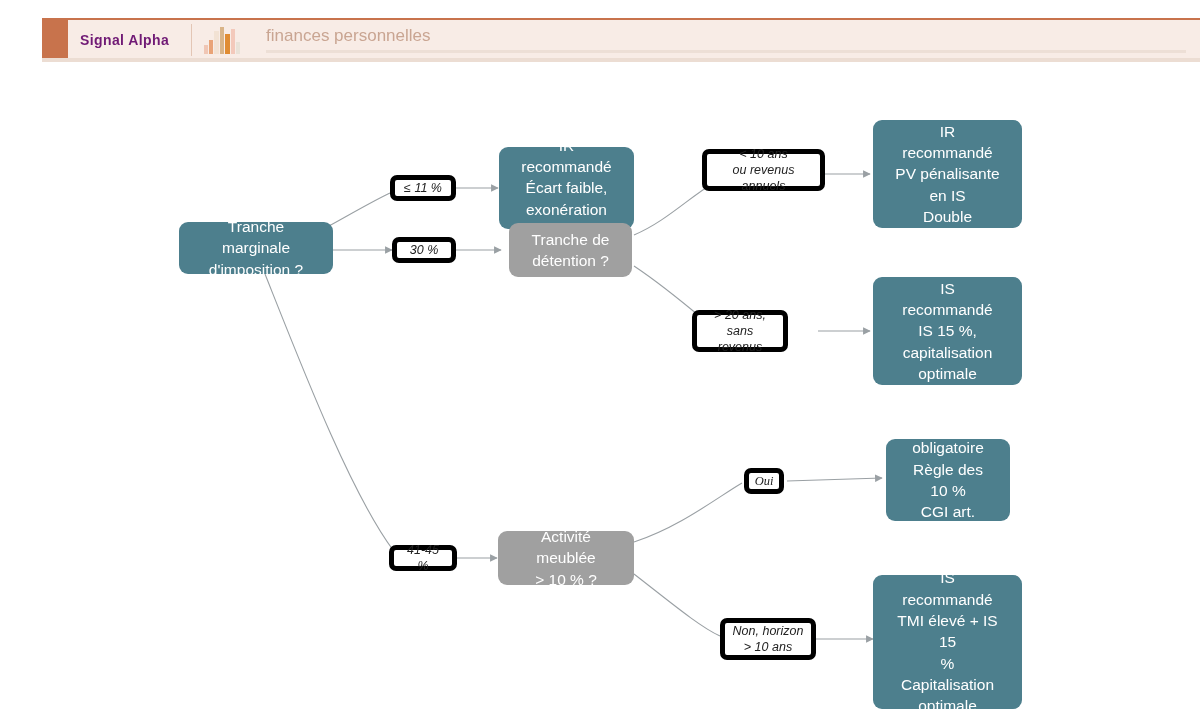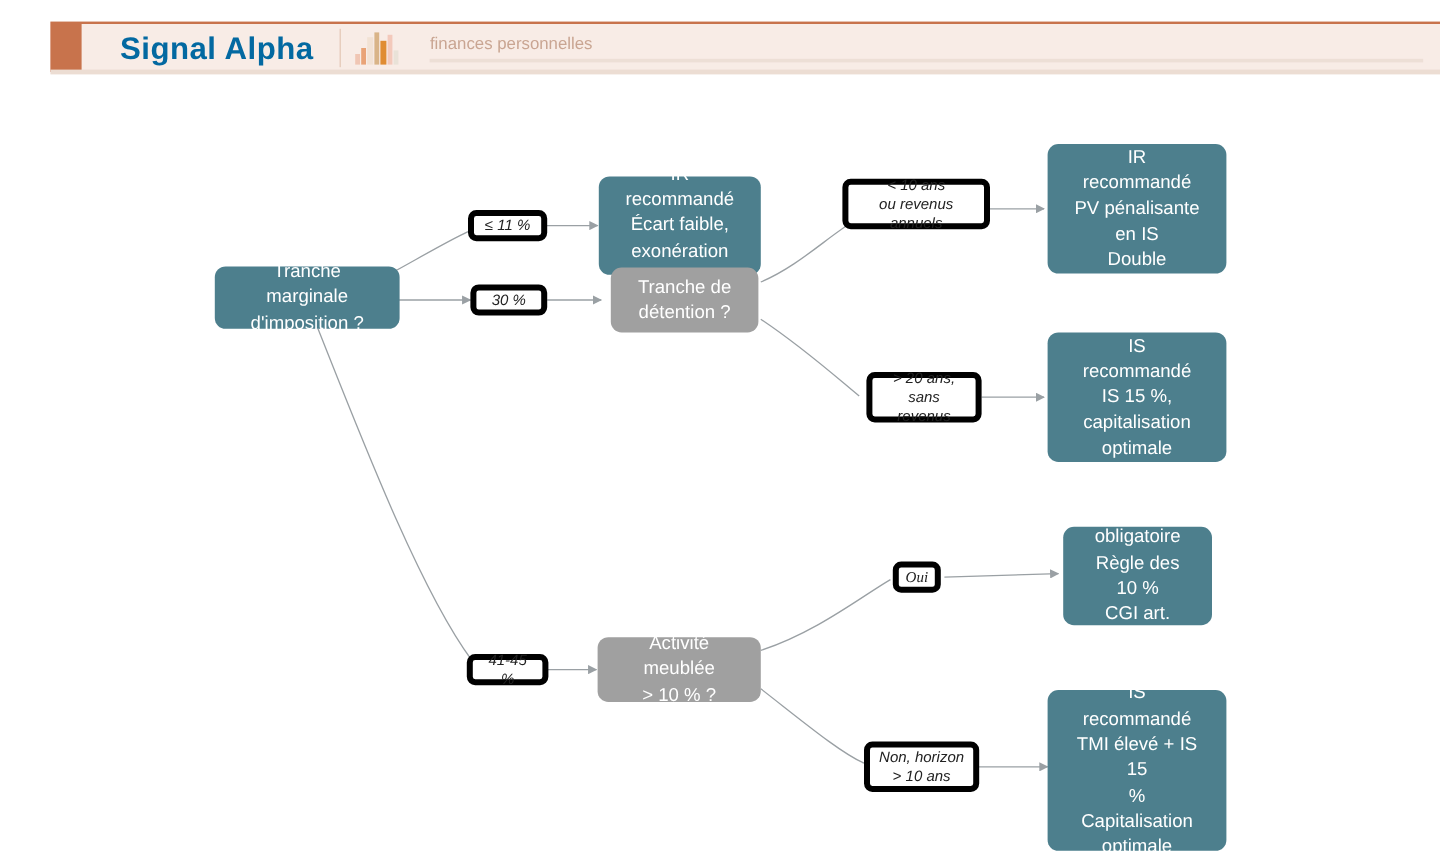--- a/index.html
+++ b/index.html
@@ -39,24 +39,24 @@
     background: #ecddd3;
   }
   .brand-block {
     width: 26px;
     background: #c8734c;
     flex: 0 0 26px;
   }
   .brand-name {
     display: flex;
     align-items: center;
-    padding: 0 22px 0 32px;
-    font-size: 26px;
+    padding: 0 22px 0 12px;
+    font-size: 14px;
     font-weight: bold;
-    color: #0369a1;
+    color: #701a75;
     letter-spacing: 0.4px;
     white-space: nowrap;
   }
   .brand-divider {
     width: 1px;
     background: #e3c6b5;
     margin: 4px 0;
     flex: 0 0 1px;
   }
   .logo-icon {
@@ -71,21 +71,21 @@
   .subtitle-wrap {
     flex: 1 1 auto;
     display: flex;
     flex-direction: column;
     justify-content: center;
     padding-left: 18px;
     padding-right: 14px;
     min-width: 0;
   }
   .subtitle {
-    font-size: 14px;
+    font-size: 17px;
     color: #c9a592;
     white-space: nowrap;
     line-height: 1;
     padding-bottom: 6px;
   }
   .subtitle-rule {
     height: 3px;
     background: #eddfd6;
     width: 100%;
   }
@@ -238,21 +238,21 @@
 Capitalisation
 optimale</div>
 
   <div class="edge-label" style="left:390px; top:113px; width:66px; height:26px;">≤ 11 %</div>
 
   <div class="edge-label" style="left:392px; top:175px; width:64px; height:26px;">30 %</div>
 
   <div class="edge-label" style="left:702px; top:87px; width:123px; height:42px;">&lt; 10 ans
 ou revenus annuels</div>
 
-  <div class="edge-label" style="left:722px; top:248px; width:96px; height:42px;">&gt; 20 ans,
+  <div class="edge-label" style="left:692px; top:248px; width:96px; height:42px;">&gt; 20 ans,
 sans revenus</div>
 
   <div class="edge-label" style="left:389px; top:483px; width:68px; height:26px;">41-45 %</div>
 
   <div class="edge-label" style="left:744px; top:406px; width:40px; height:26px;font-family:Liberation Serif, serif;">Oui</div>
 
   <div class="edge-label" style="left:720px; top:556px; width:96px; height:42px;">Non, horizon
 &gt; 10 ans</div>
 
 </div>

